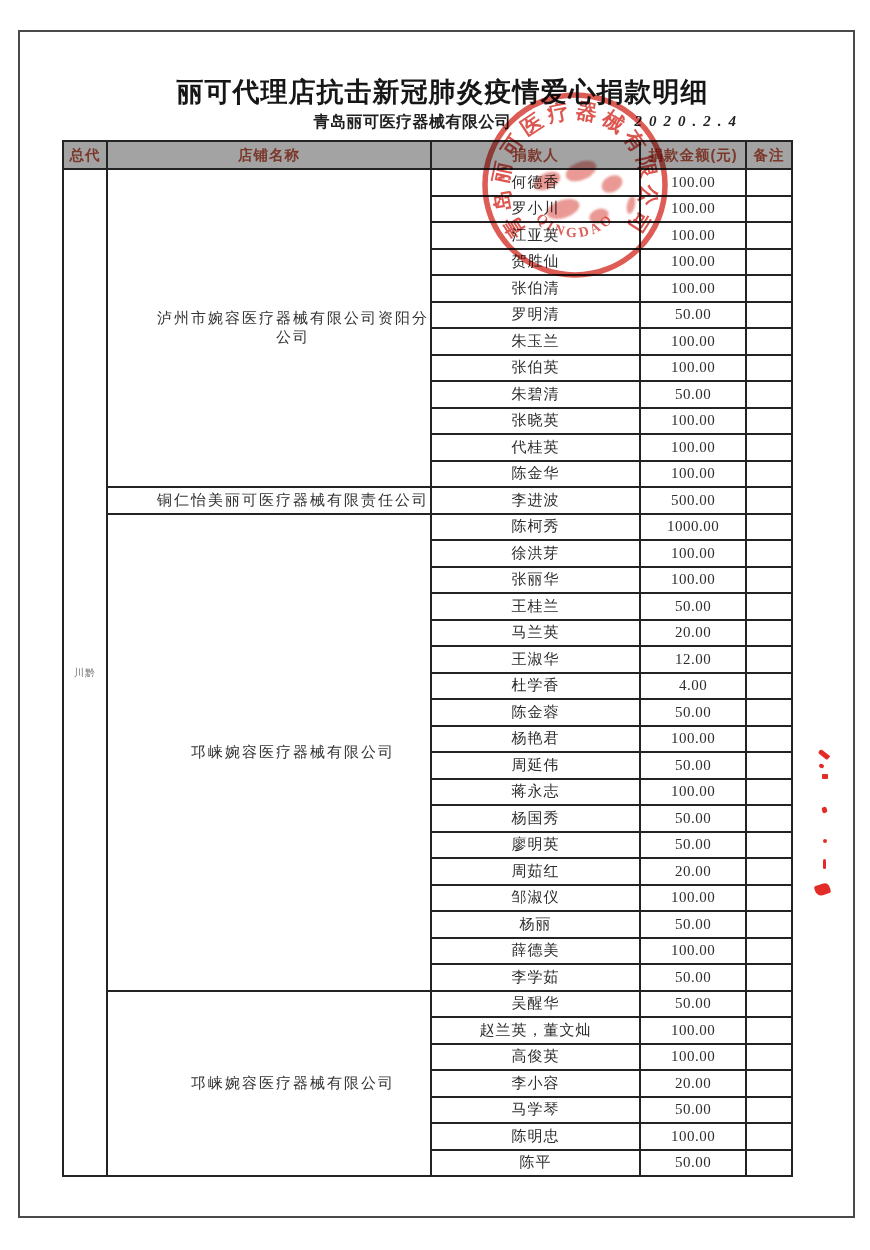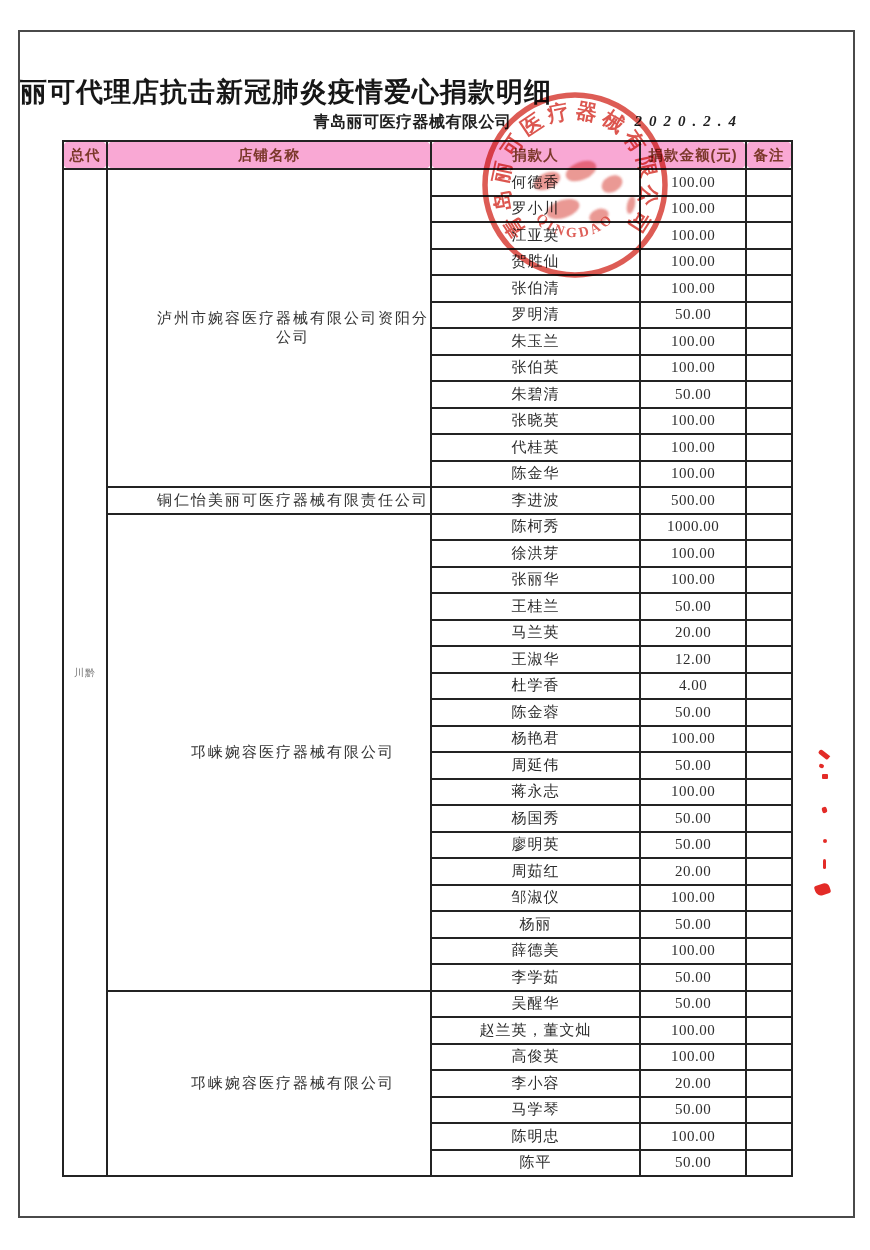--- a/index.html
+++ b/index.html
@@ -5,23 +5,23 @@
   html,body{margin:0;padding:0;}
   body{
     width:870px;height:1250px;position:relative;background:#ffffff;
     font-family:"Liberation Serif",serif;overflow:hidden;
   }
   .page{
     position:absolute;left:18px;top:30px;width:833px;height:1184px;
     border:2px solid #4a4a4a;background:#ffffff;
   }
   .doc-title{
-    position:absolute;top:42px;left:0;right:0;text-align:left;
+    position:absolute;top:42px;left:0;right:0;text-align:center;
     font-family:"Liberation Sans",sans-serif;font-weight:bold;
-    font-size:27px;letter-spacing:1px;color:#161616;
+    font-size:27px;letter-spacing:1px;color:#161616;padding-left:12px;
   }
   .subtitle-row{position:absolute;top:80px;left:0;right:0;height:22px;}
   .doc-company{
     position:absolute;left:0;right:0;text-align:center;transform:translateX(-24px);
     font-family:"Liberation Sans",sans-serif;font-weight:bold;
     font-size:16px;color:#1f1f1f;letter-spacing:0.5px;
   }
   .doc-date{
     position:absolute;right:110px;top:1px;font-size:15px;color:#1f1f1f;
     letter-spacing:7px;font-weight:600;font-family:"Liberation Serif",serif;font-style:italic;
@@ -32,23 +32,23 @@
   }
   .donation-table col.c-agent{width:44px;}
   .donation-table col.c-store{width:324px;}
   .donation-table col.c-donor{width:209px;}
   .donation-table col.c-amount{width:106px;}
   .donation-table col.c-note{width:46px;}
   .donation-table th,.donation-table td{
     border:2px solid #232323;padding:0;text-align:center;vertical-align:middle;
   }
   .donation-table thead th{
-    background:#f9a8d4;color:#7b382a;height:26px;
+    background:#a3a3a3;color:#7b382a;height:26px;
     font-family:"Liberation Sans",sans-serif;font-weight:bold;
-    font-size:14.5px;letter-spacing:1px;border-radius:7px;
+    font-size:14.5px;letter-spacing:1px;
   }
   .donation-table tbody tr{height:26.5px;}
   .donation-table td{font-size:15px;color:#2d2d2d;}
   td.agent-cell{font-size:10px;letter-spacing:1px;color:#737373;}
   td.store-cell{font-size:15px;letter-spacing:2px;color:#333;padding-left:48px;}
   td.donor-cell{letter-spacing:1px;border-radius:10px;}
   td.amount-cell{letter-spacing:0.5px;margin-top:32px;}
   .stamp{
     position:absolute;left:455px;top:53px;width:200px;height:200px;
     mix-blend-mode:multiply;opacity:0.92;pointer-events:none;

